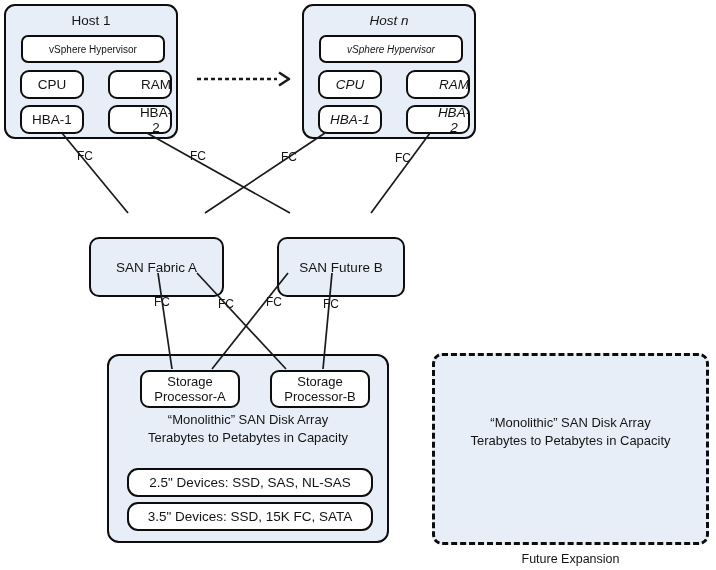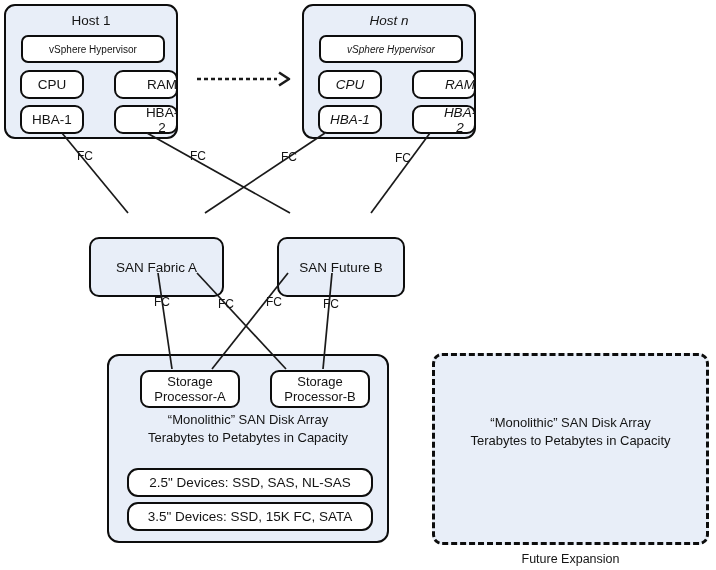--- a/index.html
+++ b/index.html
@@ -5,21 +5,21 @@
   html,body{margin:0;padding:0;}
   body{background:#fff;font-family:"Liberation Sans", sans-serif;color:#141414;}
   #stage{position:relative;width:716px;height:570px;background:#ffffff;overflow:hidden;}
   .box{position:absolute;box-sizing:border-box;border:2.5px solid #0d0d0d;background:#e8eef8;}
   .white{background:#ffffff;}
   .ctr{display:flex;align-items:center;justify-content:center;text-align:center;}
   .host{width:174px;height:135px;border-radius:11px;}
   .host-title{position:absolute;left:0;top:7px;width:100%;text-align:center;font-size:13.5px;}
   .hyp{position:absolute;left:15px;top:29px;width:144px;height:28px;border-radius:7px;font-size:10px;}
   .cell{position:absolute;width:64px;height:29px;border-radius:9px;font-size:13.5px;}
-  .c-l{left:14px;} .c-r{left:108px;padding-left:32px;} .row1{top:64px;} .row2{top:99px;}
+  .c-l{left:14px;} .c-r{left:102px;padding-left:32px;} .row1{top:64px;} .row2{top:99px;}
   .fabric{top:212px;height:60px;border-radius:10px;font-size:13.5px;margin-top:25px;}
   .fc{position:absolute;width:24px;height:14px;font-size:12px;text-align:center;line-height:14px;}
   .array{left:107px;top:354px;width:282px;height:189px;border-radius:12px;}
   .sp{position:absolute;top:14px;width:100px;height:38px;border-radius:9px;font-size:13px;line-height:15px;}
   .arr-title{position:absolute;left:0;top:55px;width:100%;text-align:center;font-size:13px;line-height:18px;}
   .devrow{position:absolute;left:18px;width:246px;height:29px;border-radius:11px;font-size:13.5px;}
   .dash{left:432px;top:353px;width:277px;height:192px;border-radius:10px;border:3px dashed #0d0d0d;}
   .dash-title{position:absolute;left:0;top:58px;width:100%;text-align:center;font-size:13px;line-height:18px;}
   .caption{position:absolute;left:432px;top:552px;width:277px;text-align:center;font-size:12.5px;}
   svg.links{position:absolute;left:0;top:0;pointer-events:none;}

